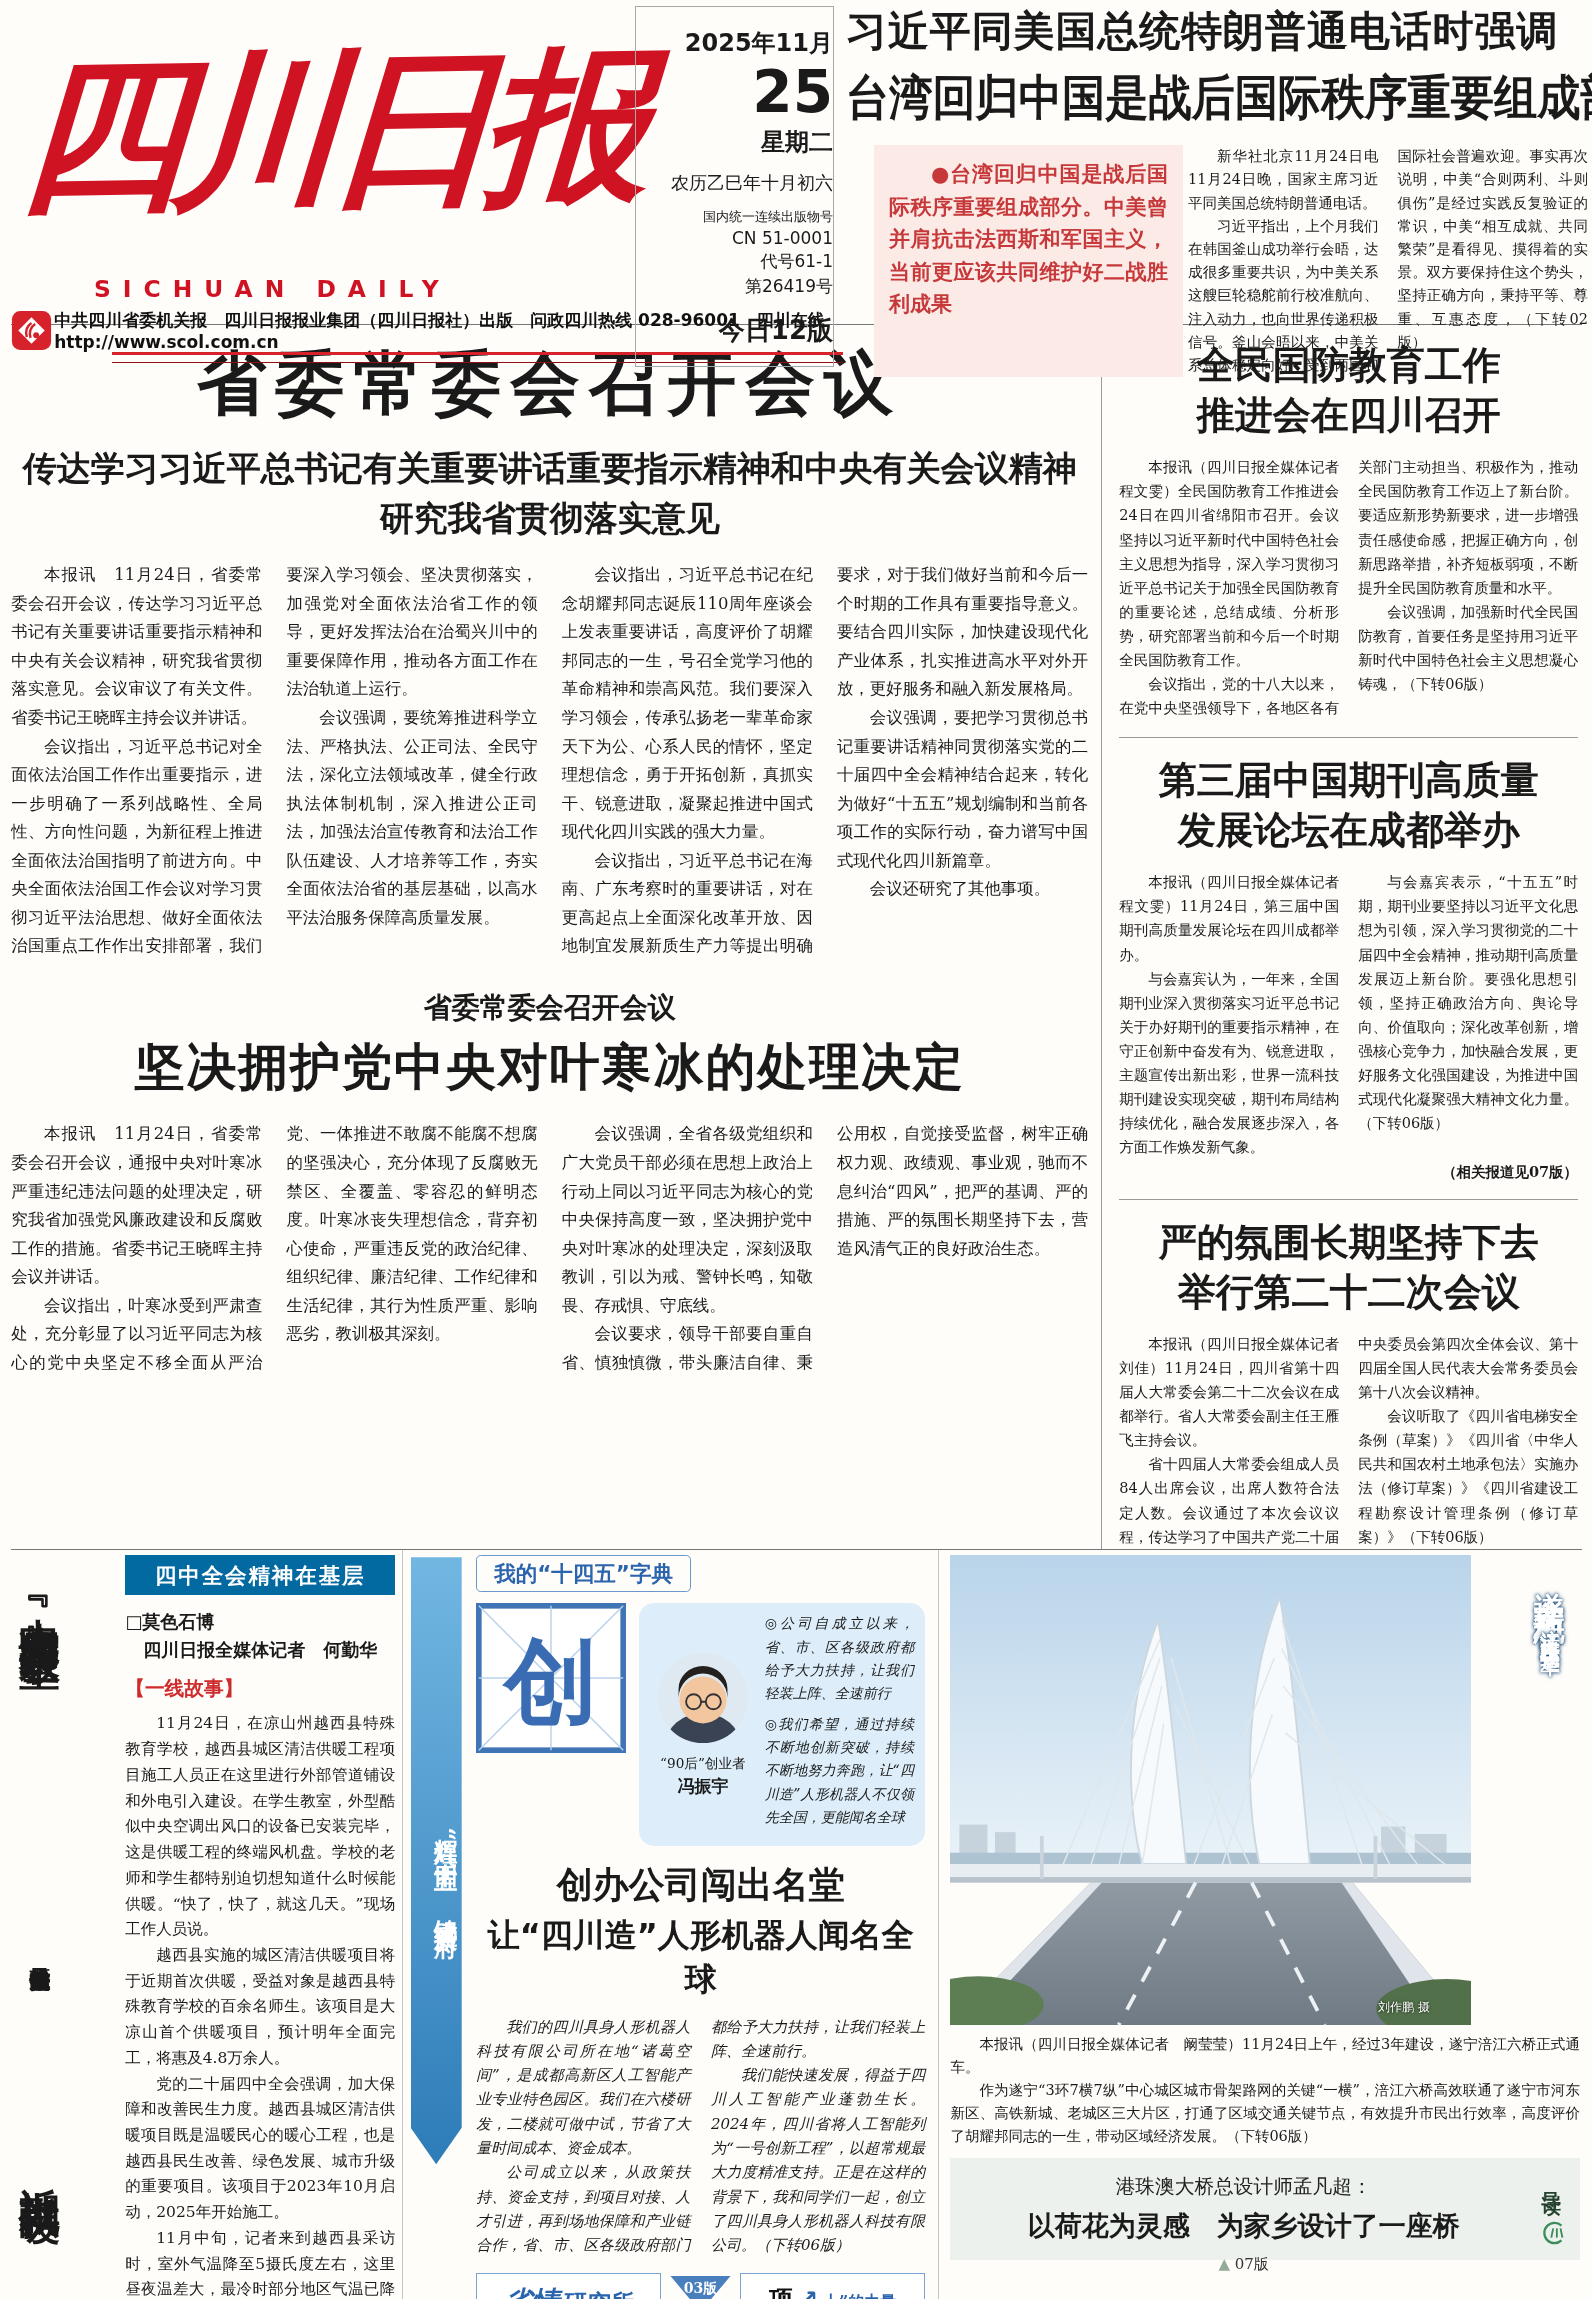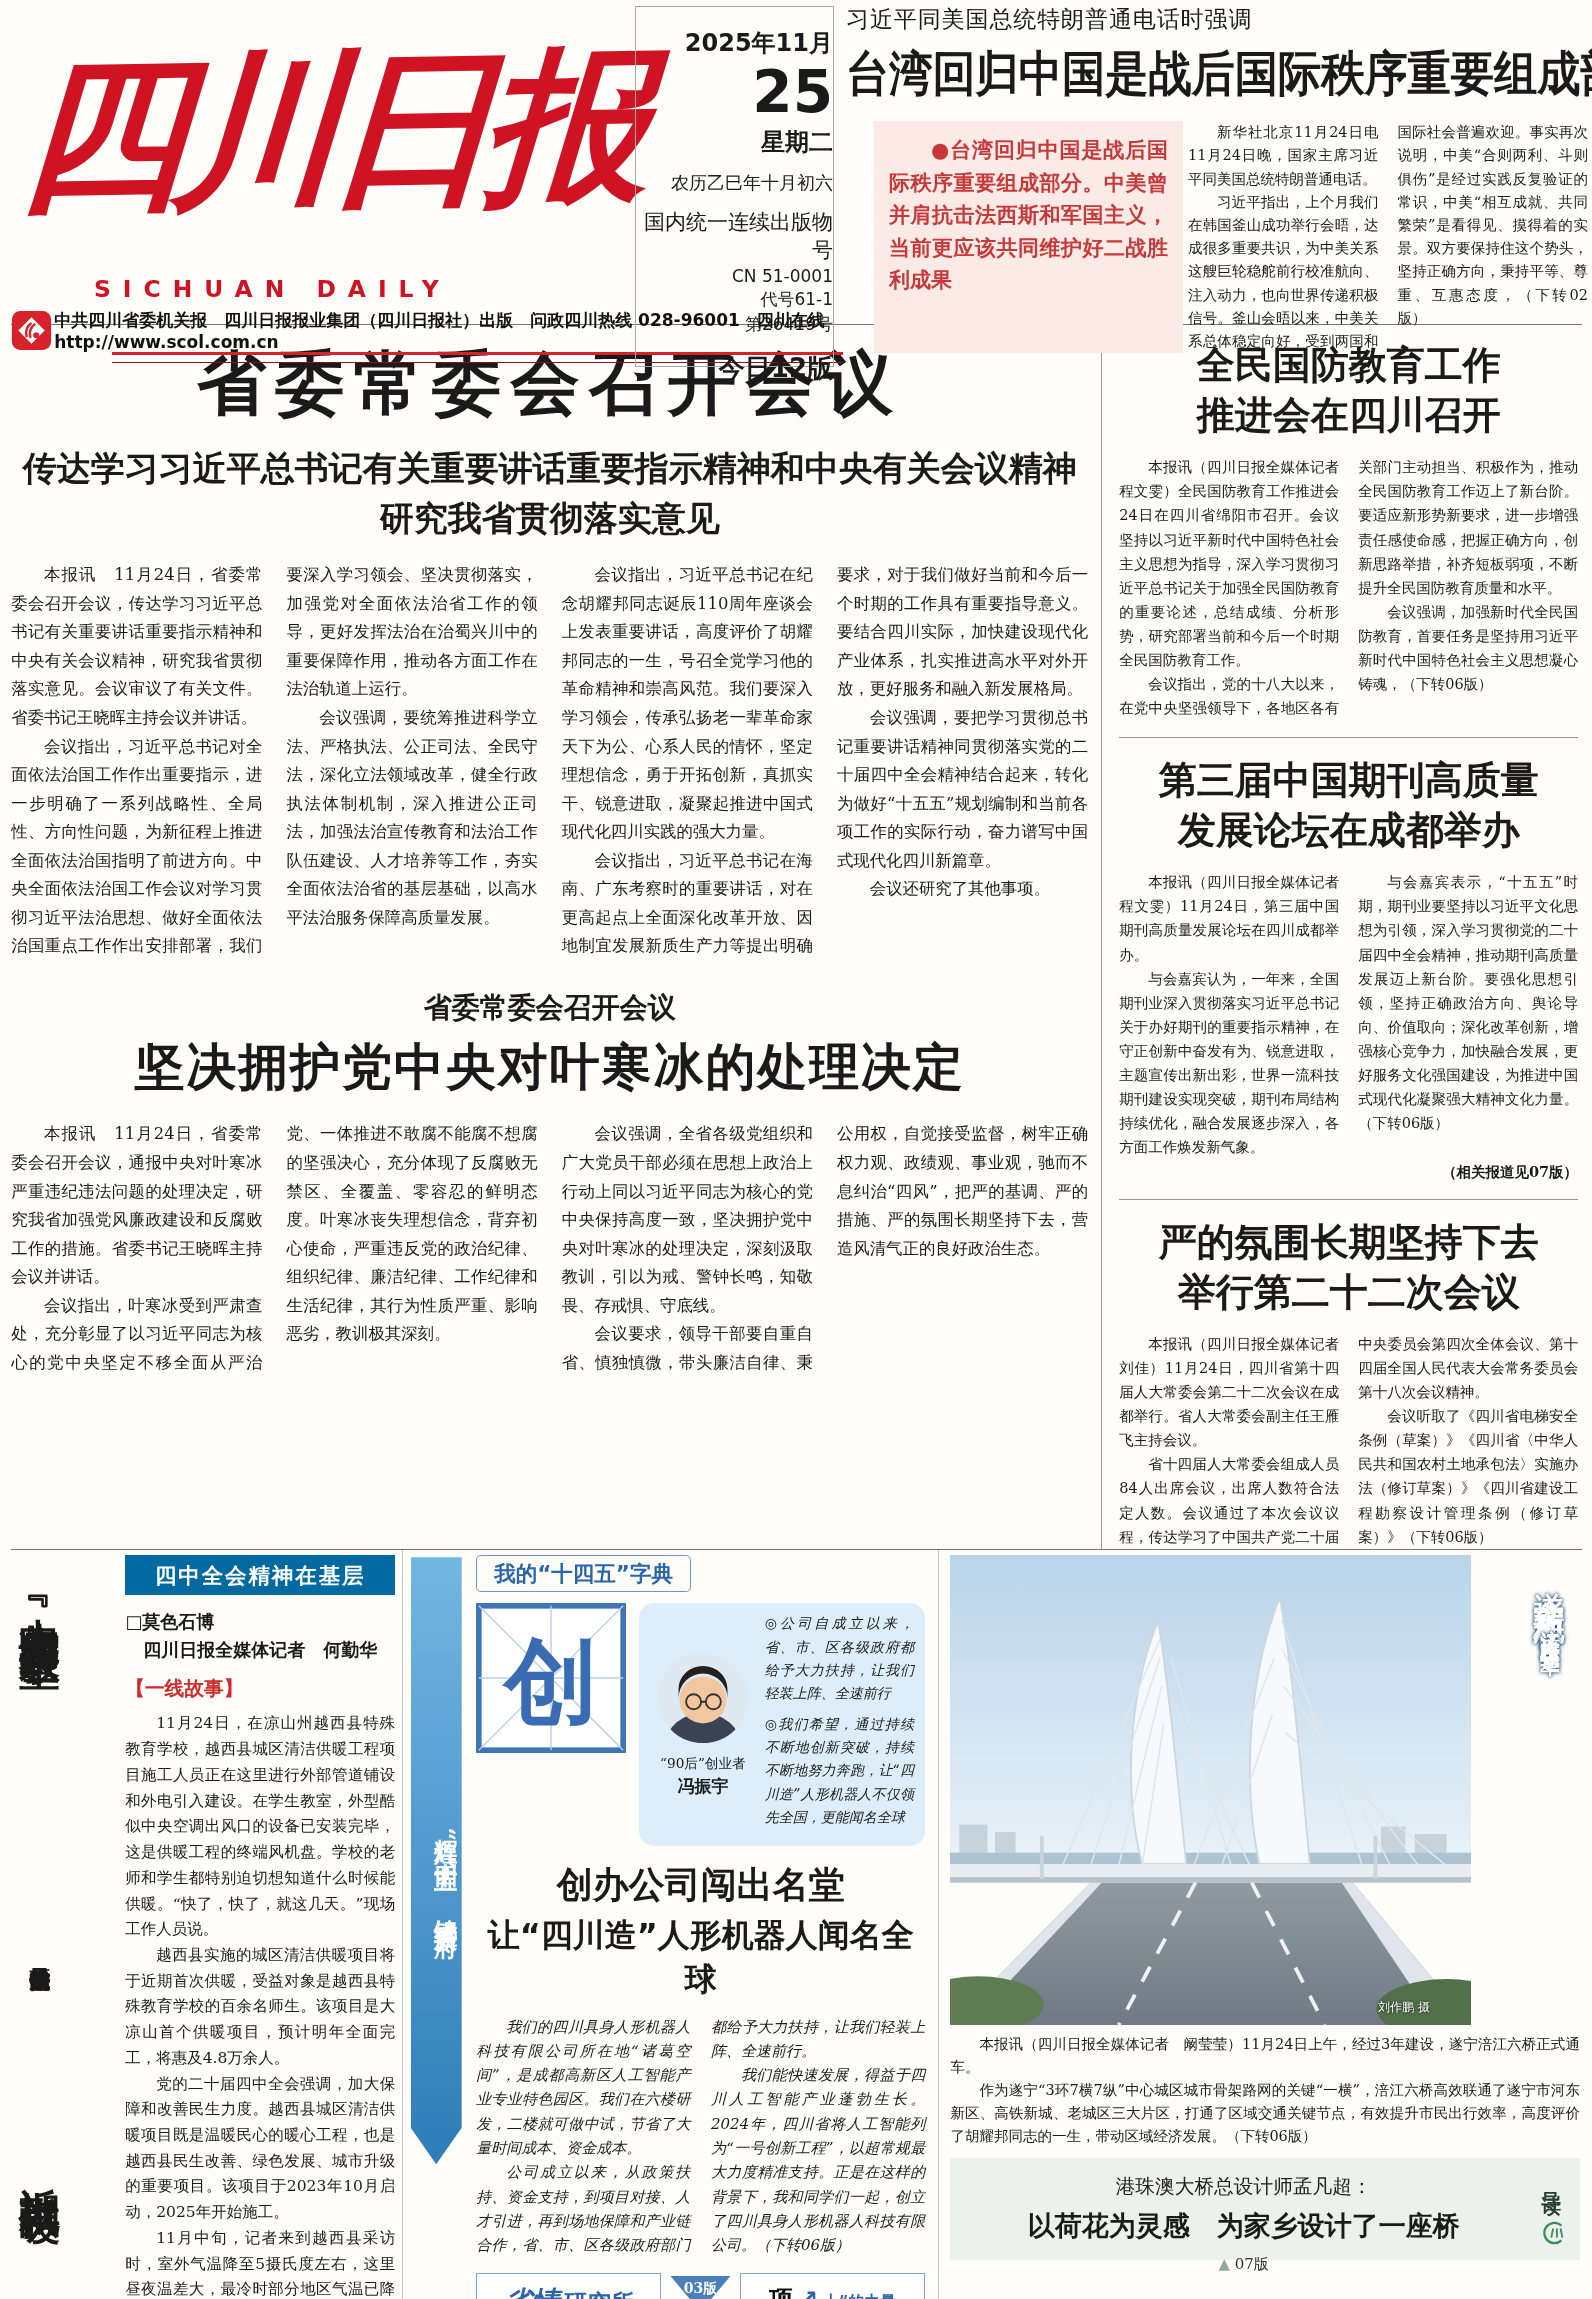--- a/index.html
+++ b/index.html
@@ -17,26 +17,26 @@
     font-family:"DejaVu Sans",sans-serif; font-size:17px; font-weight:600; color:#111; }
   .infobar::after { content:""; position:absolute; left:101px; right:0; bottom:-11.2px; height:7.5px;
     border-top:3.7px solid #d5222b; border-bottom:1.9px solid #8c1016; }
   .press-logo { flex:0 0 auto; width:41px; height:41px; }
   .datebox { position:absolute; left:635px; top:5.6px; width:199px; height:361px; border:1.9px solid #a8a8a8;
     text-align:right; font-family:"DejaVu Sans",sans-serif; padding-top:20.6px; }
   .d-month { font-size:24px; font-weight:bold; }
   .d-day { font-size:58px; font-weight:bold; line-height:1.15; }
   .d-week { font-size:24px; font-weight:bold; }
   .d-lunar { font-family:"DejaVu Serif",serif; font-size:18px; margin-top:13px; }
-  .d-pub { font-size:21px; margin-top:13px; }
+  .d-pub { font-size:13px; margin-top:13px; }
   .d-cn,.d-code,.d-issue { font-size:17px; margin-top:1.9px; }
   .d-pages { font-size:26px; font-weight:bold; margin-top:15px; }
 
   .tr-article { position:absolute; left:846px; top:3.7px; width:742px; }
-  .tr-kicker { font-size:23px; font-weight:400; letter-spacing:0.9px; white-space:nowrap; }
+  .tr-kicker { font-size:41px; font-weight:700; letter-spacing:0.9px; white-space:nowrap; }
   .tr-headline { font-family:"DejaVu Sans",sans-serif; font-size:48px; font-weight:900; margin-top:7.5px;
     white-space:nowrap; transform:scaleX(.9); transform-origin:left; letter-spacing:0; }
   .tr-cols { display:flex; gap:5px; margin-top:15px;margin-left:28px; }
   .quotebox { flex:0 0 309px; background:#fbeae5; color:#c7383a; font-weight:bold; font-size:21px;
     line-height:1.55; padding:13px 15px; text-align:justify; text-indent:2em; }
   .tr-text { flex:1; columns:2; column-gap:19px; font-size:14.5px; line-height:1.6; text-align:justify; }
 
   .hrule { border-top:1.9px solid #777; margin:0 11.2px; }
 
   

